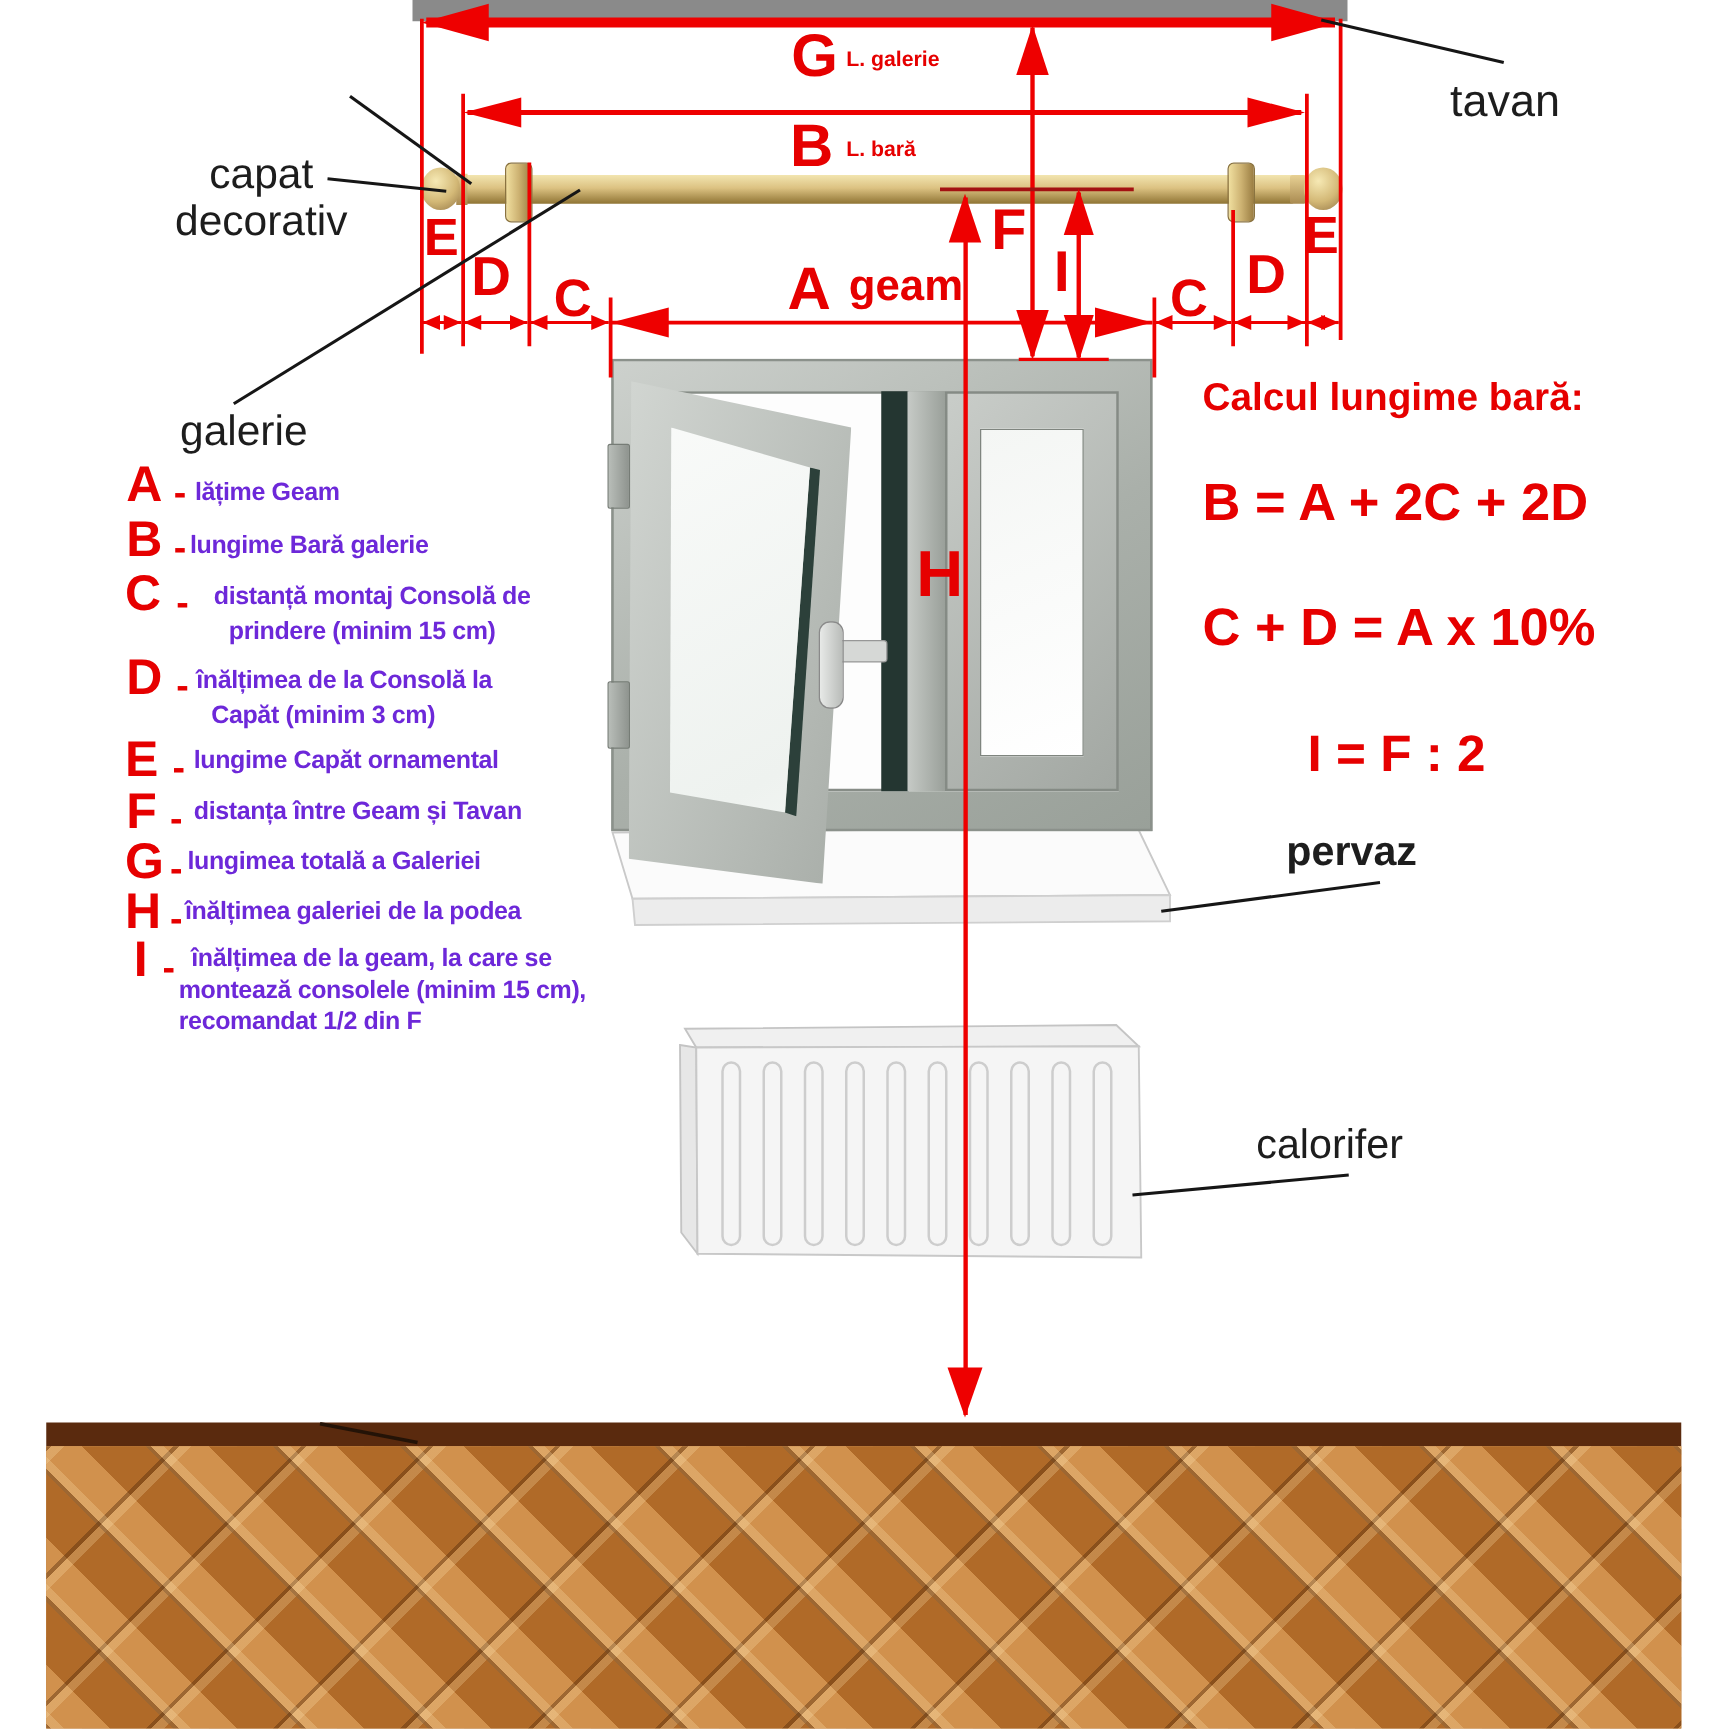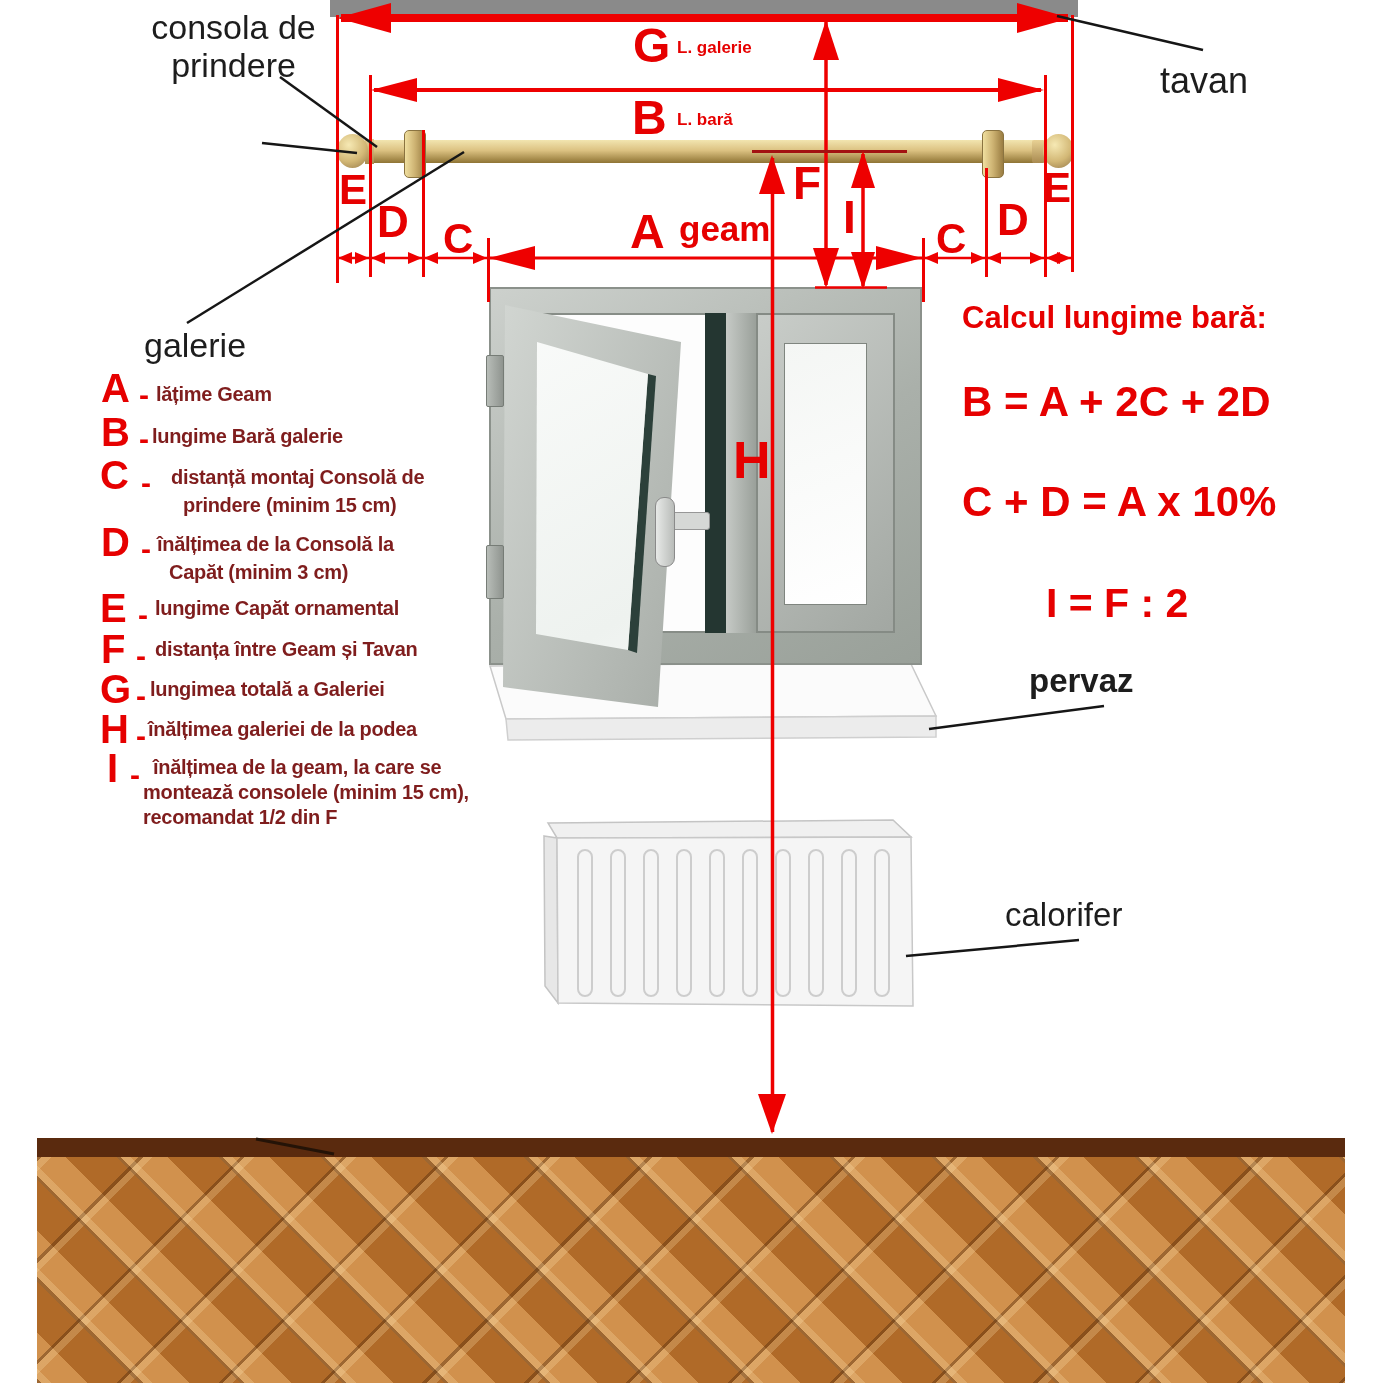--- a/index.html
+++ b/index.html
@@ -60,21 +60,21 @@
   
   .scene-svg{left:0;top:0;width:1383px;height:1383px;z-index:3;}
   .overlay-svg{left:0;top:0;width:1383px;height:1383px;z-index:10;pointer-events:none;}
   
   .txt{position:absolute;z-index:20;white-space:nowrap;}
   .black-label{color:#1d1d1d;font-size:34px;line-height:38px;text-align:center;}
   .dim-letter{z-index:20;position:absolute;color:#e60000;font-weight:bold;}
   .dim-sub{z-index:20;position:absolute;color:#e60000;font-weight:bold;font-size:17px;}
   .legend-letter{position:absolute;z-index:20;color:#e60000;font-weight:bold;font-size:40px;line-height:1;}
   .legend-dash{position:absolute;z-index:20;color:#e60000;font-weight:bold;font-size:30px;line-height:1;}
-  .legend-text{position:absolute;z-index:20;color:#7f1d1d;font-weight:bold;font-size:20px;
+  .legend-text{position:absolute;z-index:20;color:#6d28d9;font-weight:bold;font-size:20px;
                line-height:28px;letter-spacing:-0.3px;white-space:nowrap;}
   .legend-text.tight{line-height:25px;}
   .formula{position:absolute;z-index:20;color:#e60000;font-weight:bold;white-space:nowrap;}
 </style>
 </head>
 <body>
 
 <div class="stage">
 
   <div class="abs ceiling"></div>
@@ -187,23 +187,23 @@
       <path d="M280 77 L377 147"></path>
       <path d="M262 143 L357 153"></path>
       <path d="M187 323 L464 152"></path>
       <path d="M1057 16 L1203 50"></path>
       <path d="M929 729 L1104 706"></path>
       <path d="M906 956 L1079 940"></path>
       <path d="M256 1139 L334 1154" stroke="#241307" stroke-width="3"></path>
     </g>
   </svg>
 
-  <div class="txt black-label" style="left:146px;top:8px;width:175px;">
-    <span style="display:block">consola de</span>
-    <span style="display:block">prindere</span>
+  <div class="txt black-label" style="left:130px;top:120px;width:158px;">
+    <span style="display:block">capat</span>
+    <span style="display:block">decorativ</span>
   </div>
   <div class="txt black-label" style="left:132px;top:326px;margin-left:12px;">galerie</div>
   <div class="txt black-label" style="left:1160px;top:62px;font-size:36px;">tavan</div>
   <div class="txt black-label" style="left:1029px;top:662px;font-size:33px;font-weight:bold;">pervaz</div>
   <div class="txt black-label" style="left:1005px;top:896px;font-size:33px;">calorifer</div>
 
   <div class="dim-letter" style="left:633px;top:18px;font-size:48px;">G</div>
   <div class="dim-sub" style="left:677px;top:38px;">L. galerie</div>
   <div class="dim-letter" style="left:632px;top:90px;font-size:48px;">B</div>
   <div class="dim-sub" style="left:677px;top:110px;">L. bară</div>

